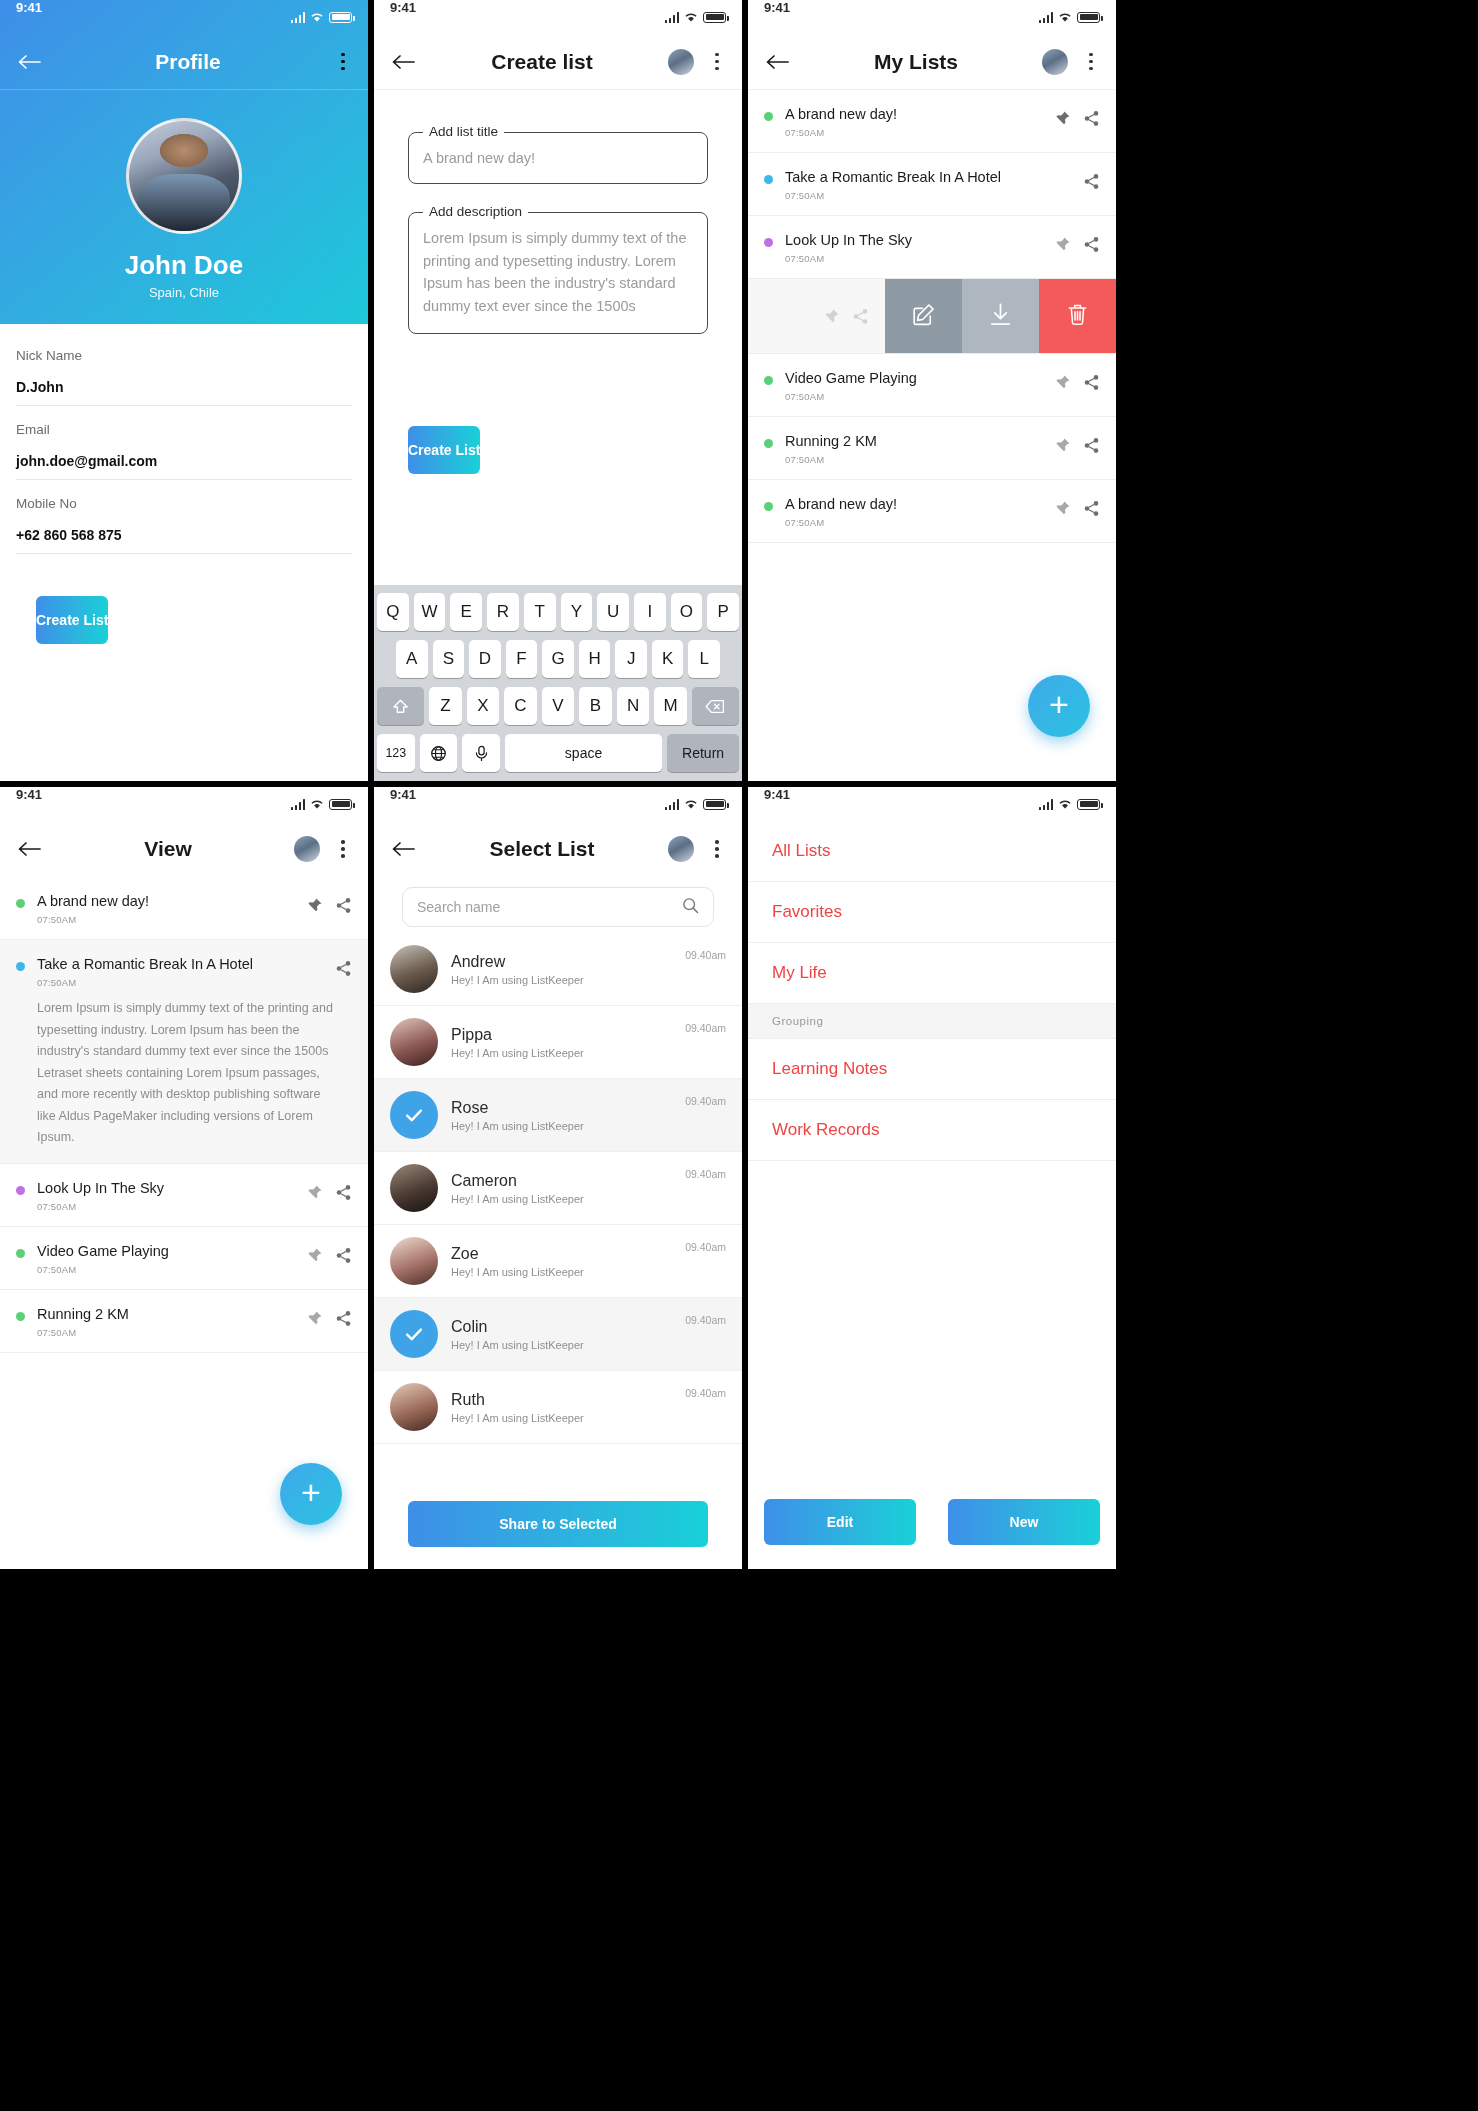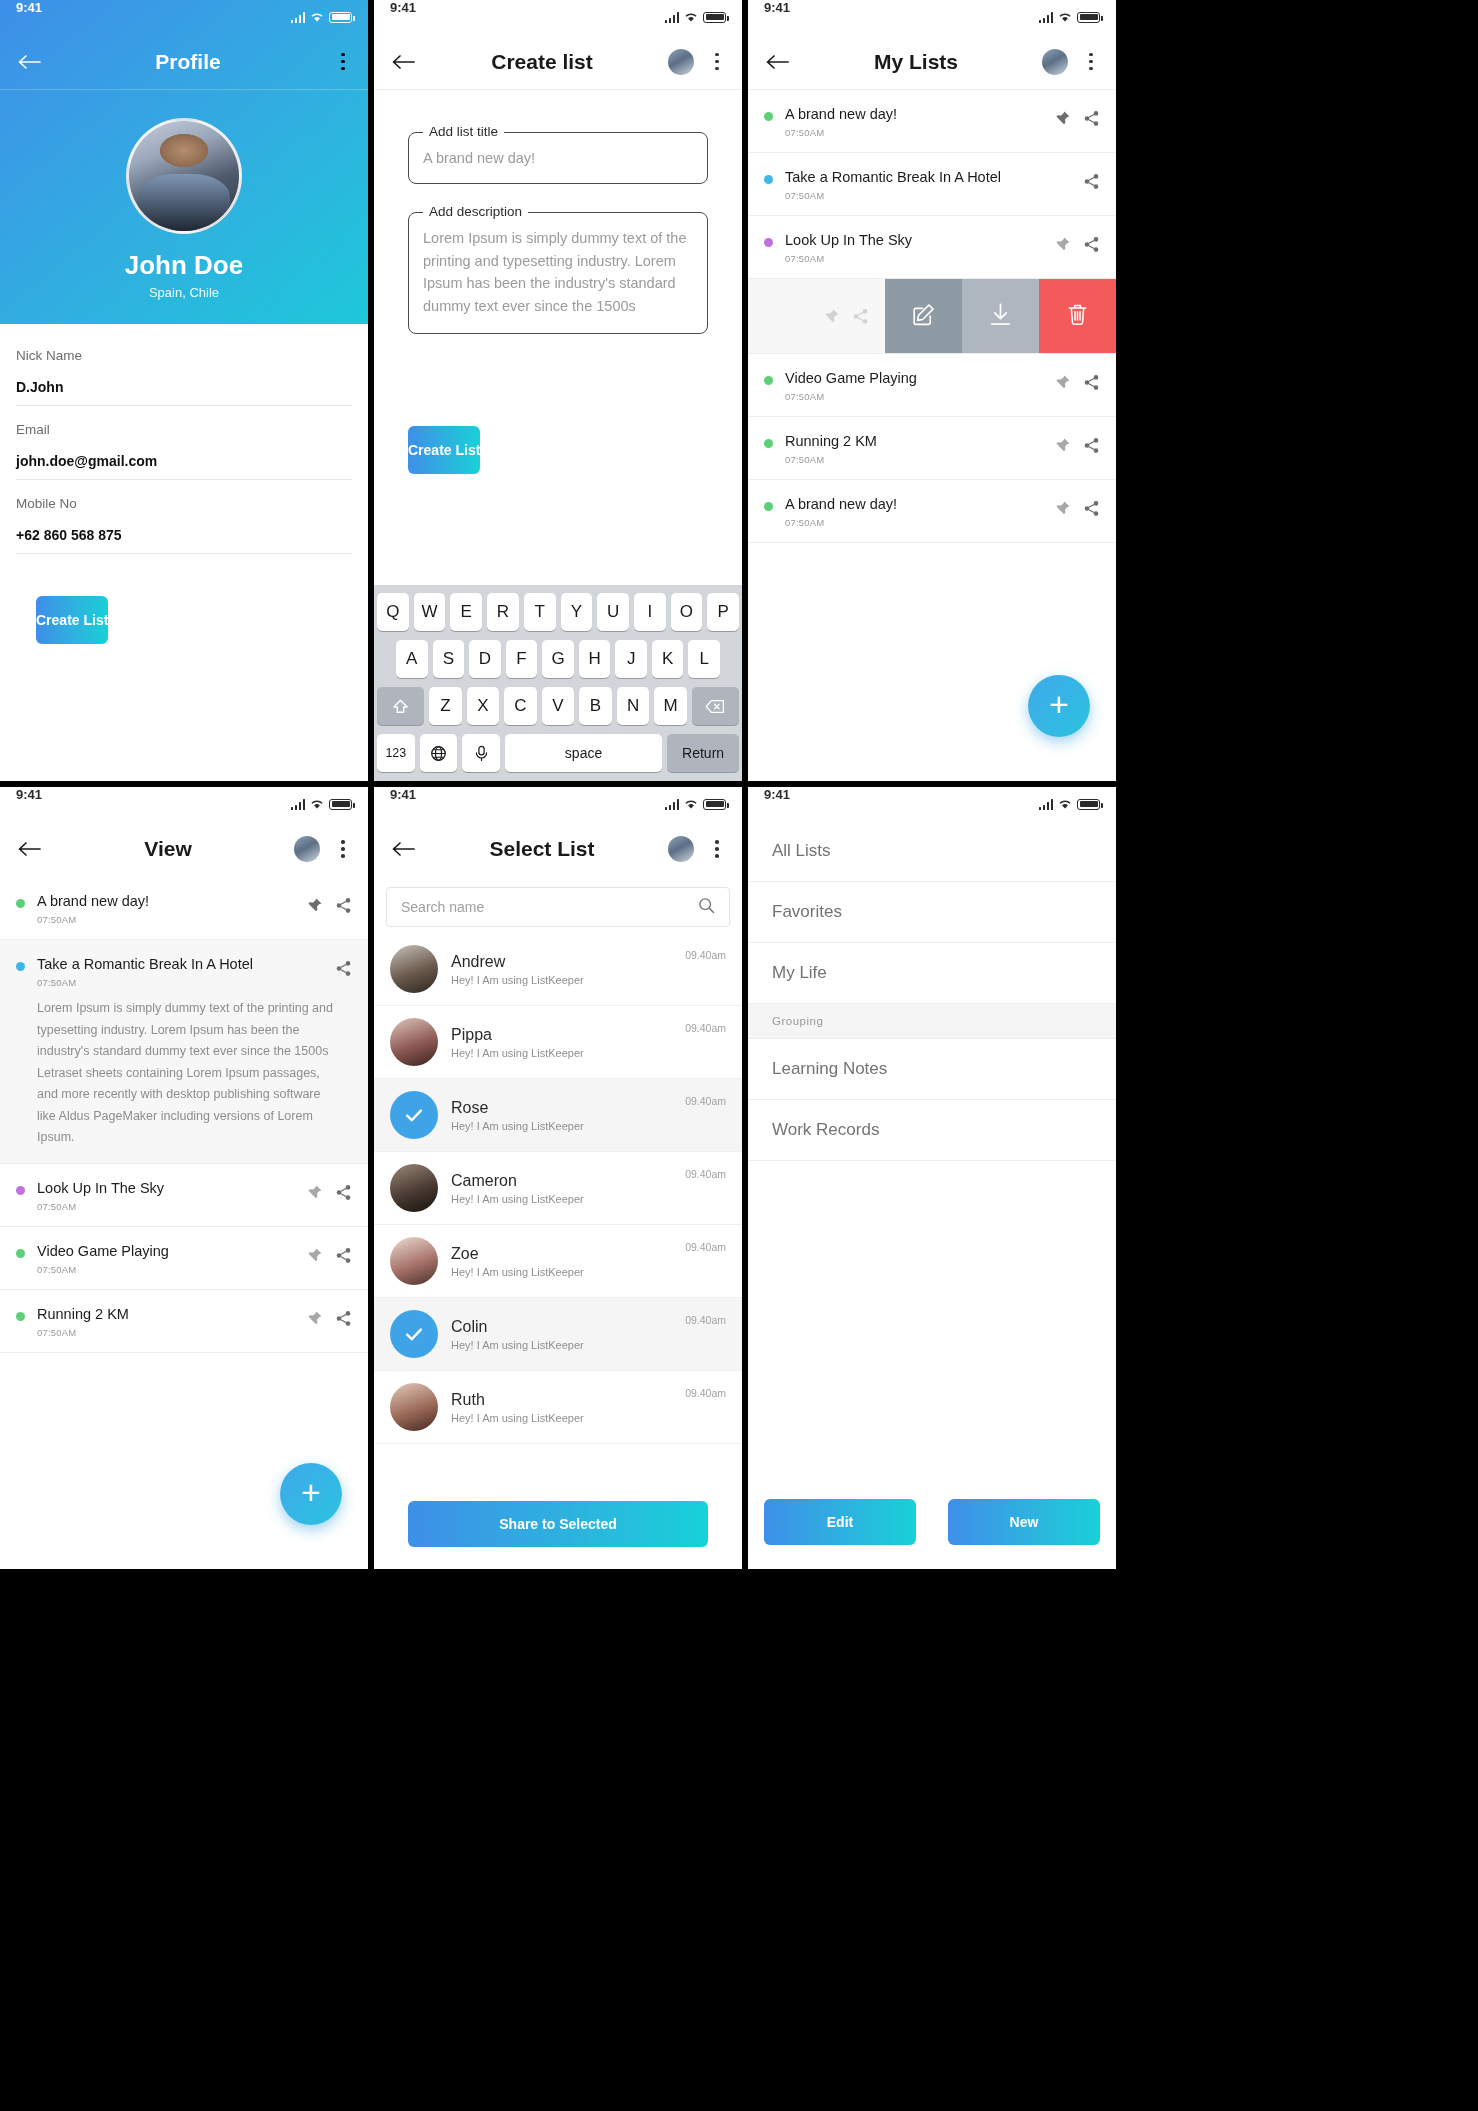--- a/index.html
+++ b/index.html
@@ -98,35 +98,35 @@
   .swipe { display:flex; height: 75px; border-bottom:1px solid #ececec; }
   .swipe .rest { flex:1; background:#F7F7F7; display:flex; align-items:center; justify-content:flex-end; gap:12px; padding-right:16px; }
   .swipe .act { width: 77px; display:flex; align-items:center; justify-content:center; }
 
   .fab { position:absolute; right: 26px; bottom: 44px; width: 62px; height: 62px; border-radius: 50%;
       background: linear-gradient(135deg,#3FA9EA 0%, #2BC3E0 100%); color:#fff;
       display:flex; align-items:center; justify-content:center; font-size: 34px; font-weight: 300;
       box-shadow: 0 5px 14px rgba(46,160,220,.45); line-height:0; padding-bottom: 4px;}
 
   
-  .search { margin: 10px 12px 6px; height: 40px; border: 1px solid #e4e4e4; border-radius: 4px;
+  .search { margin: 10px 28px 6px; height: 40px; border: 1px solid #e4e4e4; border-radius: 10px;
       display:flex; align-items:center; padding: 0 14px; justify-content: space-between; }
   .search span { font-size: 14px; color: #a0a0a0; }
   .crow { display:flex; align-items:center; padding: 12px 16px; border-bottom:1px solid #efefef; gap: 13px; }
   .crow.sel { background: #F5F5F5; }
   .cav { width: 48px; height: 48px; border-radius: 50%; flex:0 0 auto; overflow:hidden; position:relative; }
   .cav.check { background: #3FA3E8; display:flex; align-items:center; justify-content:center; }
   .cbody { flex:1; min-width:0; }
   .cname { font-size: 16px; color:#2a2a2a; }
   .cmsg { font-size: 11px; color:#8f8f8f; margin-top: 3px; }
   .ctime { font-size: 10.5px; color:#a2a2a2; align-self:flex-start; margin-top: 4px; }
   .s5-cta { position:absolute; left: 34px; right: 34px; bottom: 22px; height: 46px; }
 
   
-  .srow { padding: 20px 24px; font-size: 17px; color: #737373; border-bottom: 1px solid #ededed; }
+  .srow { padding: 20px 24px; font-size: 17px; color: #ef4444; border-bottom: 1px solid #ededed; }
   .srow.group { background:#F5F5F5; font-size: 11.5px; color:#9a9a9a; padding: 11px 24px; letter-spacing:.5px; }
   .s6-btns { position:absolute; left: 16px; right: 16px; bottom: 24px; display:flex; gap: 32px; }
   .s6-btns .btn-grad { flex:1; height: 46px; font-size: 14px; }
   .xmark { width: 22px; height: 22px; position: relative; flex:0 0 auto;}
   .xmark::before,.xmark::after{content:"";position:absolute;left:0;top:10px;width:22px;height:2.2px;background:#1a1a1a;}
   .xmark::before{transform:rotate(45deg)} .xmark::after{transform:rotate(-45deg)}
 </style>
 </head>
 <body>
 

